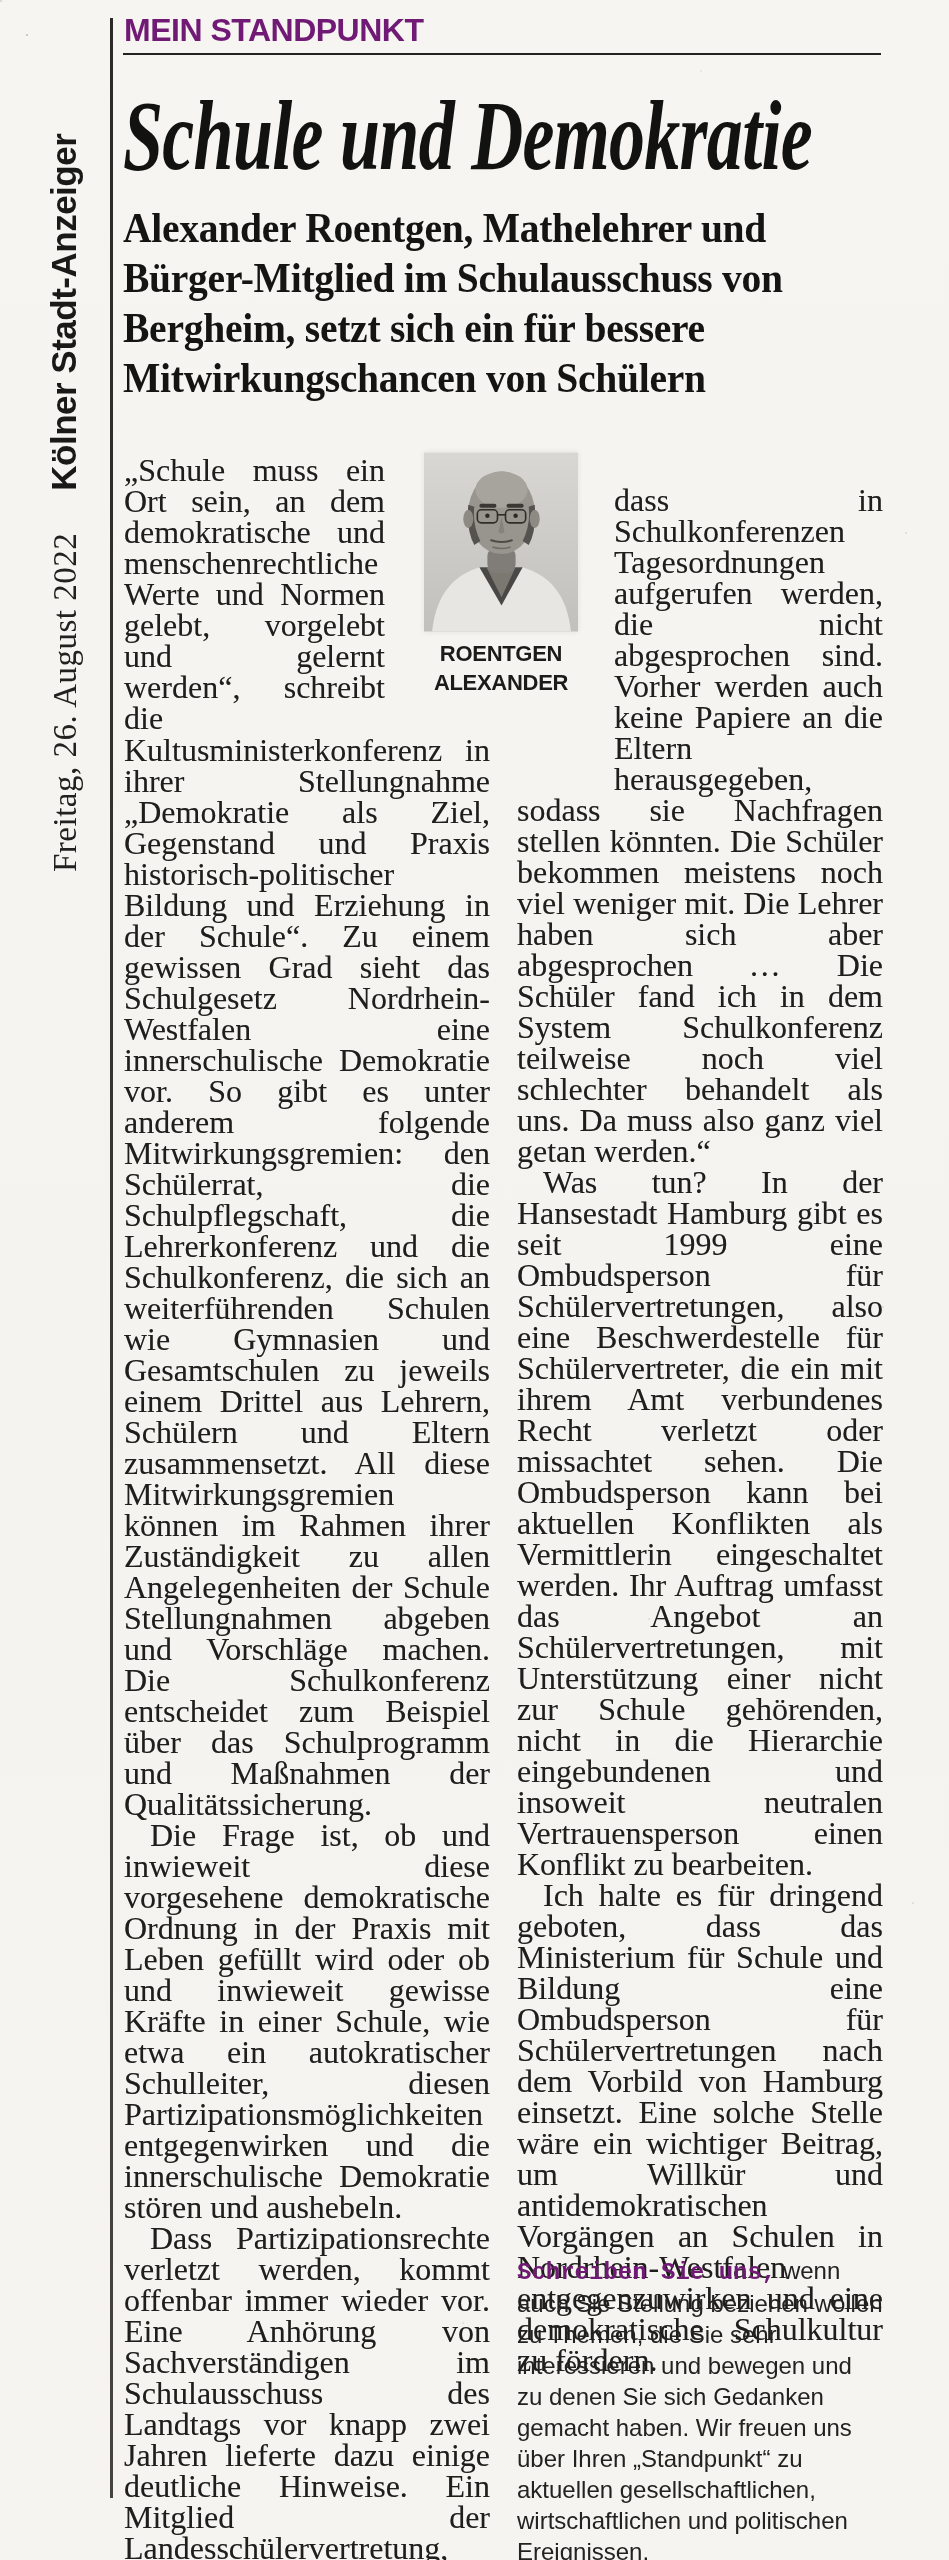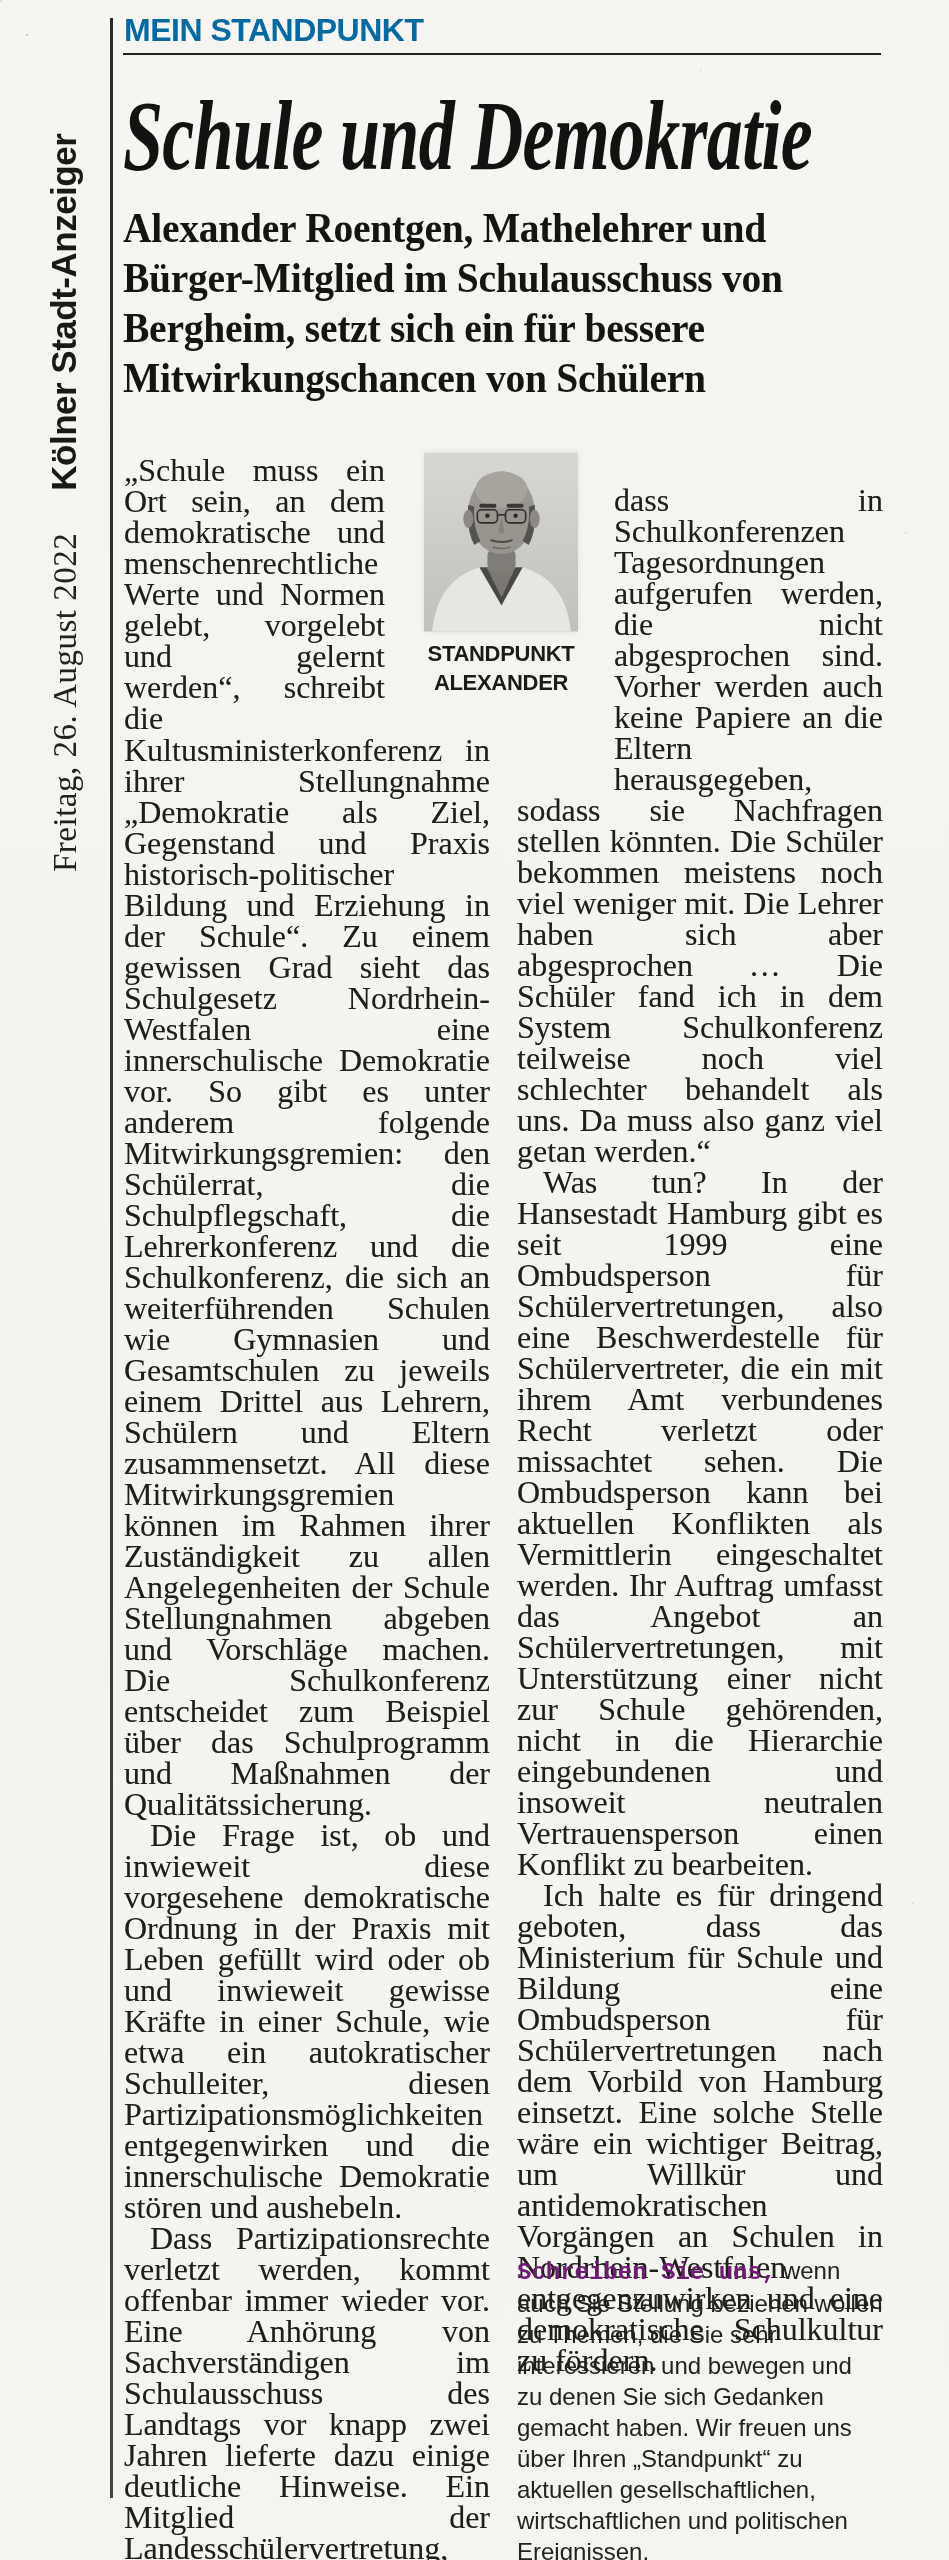--- a/index.html
+++ b/index.html
@@ -23,21 +23,21 @@
     transform-origin:0 0;white-space:nowrap;}
   .masthead .mdate{font-family:"Liberation Serif","DejaVu Serif",serif;
     font-size:33px;color:#22211f;letter-spacing:.5px;}
   .masthead .mname{font-family:"Liberation Sans","DejaVu Sans",sans-serif;
     font-weight:bold;font-size:35px;color:#191918;margin-left:42px;letter-spacing:-.5px;}
   .page-rule{position:absolute;left:110px;top:18px;width:3px;height:2480px;
     background:linear-gradient(180deg,#2c2a27 0%,#3a3835 60%,#474440 100%);}
   
   .kicker{position:absolute;left:124px;top:12px;
     font-family:"Liberation Sans","DejaVu Sans",sans-serif;font-weight:bold;
-    font-size:32px;letter-spacing:-.5px;color:#0369a1;}
+    font-size:32px;letter-spacing:-.5px;color:#701a75;}
   .kicker-rule{position:absolute;left:123px;top:53px;width:758px;height:2px;background:#232221;}
   .headline{position:absolute;left:123px;top:84px;font-style:italic;font-weight:bold;
     font-size:100px;line-height:104px;white-space:nowrap;color:#121210;
     transform:scaleX(.72);transform-origin:0 0;letter-spacing:-1px;}
   .subhead{position:absolute;left:123px;top:203px;font-weight:bold;font-size:43px;
     line-height:50px;color:#141413;transform:scaleX(.92);transform-origin:0 0;
     white-space:nowrap;letter-spacing:-.3px;}
   
   .article{position:absolute;left:124px;top:455px;width:758px;height:2105px;}
   .col{position:absolute;top:0;width:366px;font-size:32px;line-height:31px;
@@ -126,21 +126,21 @@
       <rect x="81" y="57" width="20" height="13" rx="4" fill="none" stroke="#2f2d2a" stroke-width="1.6"></rect>
       <line x1="73" y1="62" x2="81" y2="62" stroke="#2f2d2a" stroke-width="1.6"></line>
       <circle cx="63" cy="63" r="2.2" fill="#2c2a28"></circle>
       <circle cx="91" cy="63" r="2.2" fill="#2c2a28"></circle>
       <path d="M77,64 L74,79 Q77,82 80,79 Z" fill="#86837d"></path>
       <path d="M66,87 Q77,91 88,87" stroke="#4e4b47" stroke-width="2.2" fill="none"></path>
       <path d="M68,94 Q77,97 86,94" stroke="#6f6c66" stroke-width="1.5" fill="none"></path>
     </svg>
   </div>
   <div class="photo-caption">
-    <div>STANDPUNKT</div>
+    <div>ROENTGEN</div>
     <div>ALEXANDER</div>
   </div>
 
   <div class="footerbox">
     <b>Schreiben Sie uns,</b>
     <span>wenn auch Sie Stellung beziehen wollen zu Themen, die Sie sehr interessieren und bewegen und zu denen Sie sich Gedanken gemacht haben. Wir freuen uns über Ihren „Standpunkt“ zu aktuellen gesellschaftlichen, wirtschaftlichen und politischen Ereignissen.</span>
   </div>
 
 </div>
 

